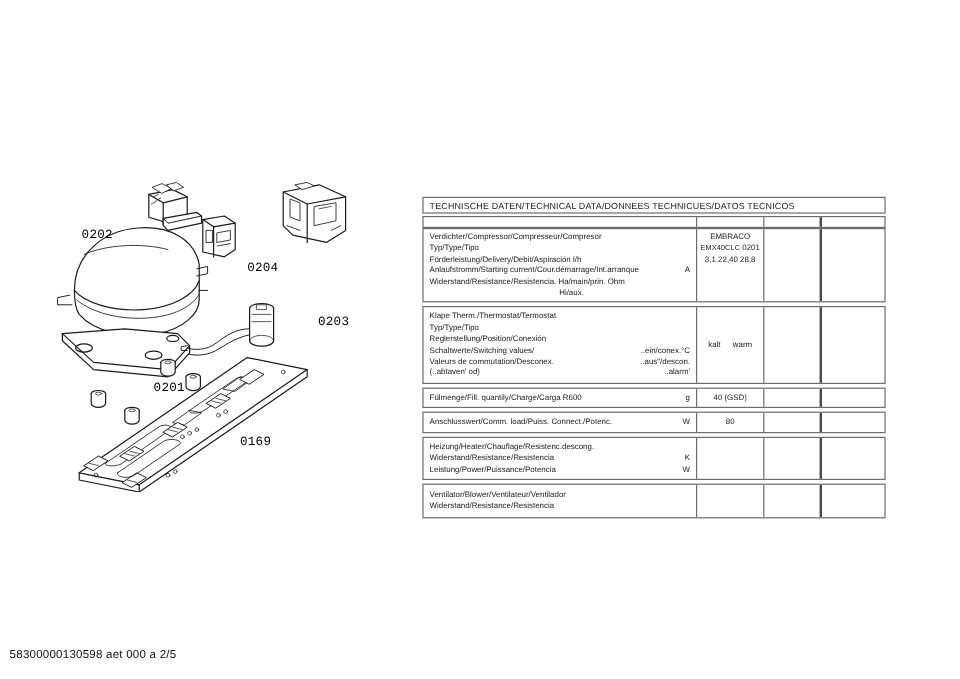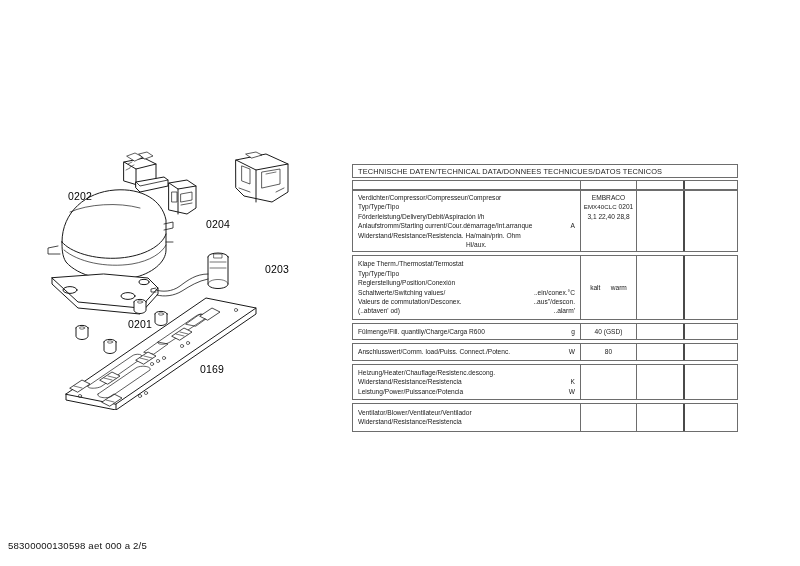--- a/index.html
+++ b/index.html
@@ -21,21 +21,21 @@
     position: absolute;
     left: 40px;
     top: 150px;
     width: 300px;
     height: 260px;
   }
   #diagram-svg { display: block; }
 
   .part-label {
     position: absolute;
-    font-family: Liberation Sans, sans-serif;
+    font-family: Liberation Mono, monospace;
     font-size: 10.5px;
     color: #000;
     letter-spacing: 0.2px;
     white-space: nowrap;
   }
   #label-0202 { left: 28px; top: 40px; }
   #label-0204 { left: 146px; top: 68px; padding-left: 20px; }
   #label-0203 { left: 207px; top: 113px; margin-left: 18px; }
   #label-0201 { left: 88px; top: 168px; }
   #label-0205 { left: 160px; top: 213px; }

